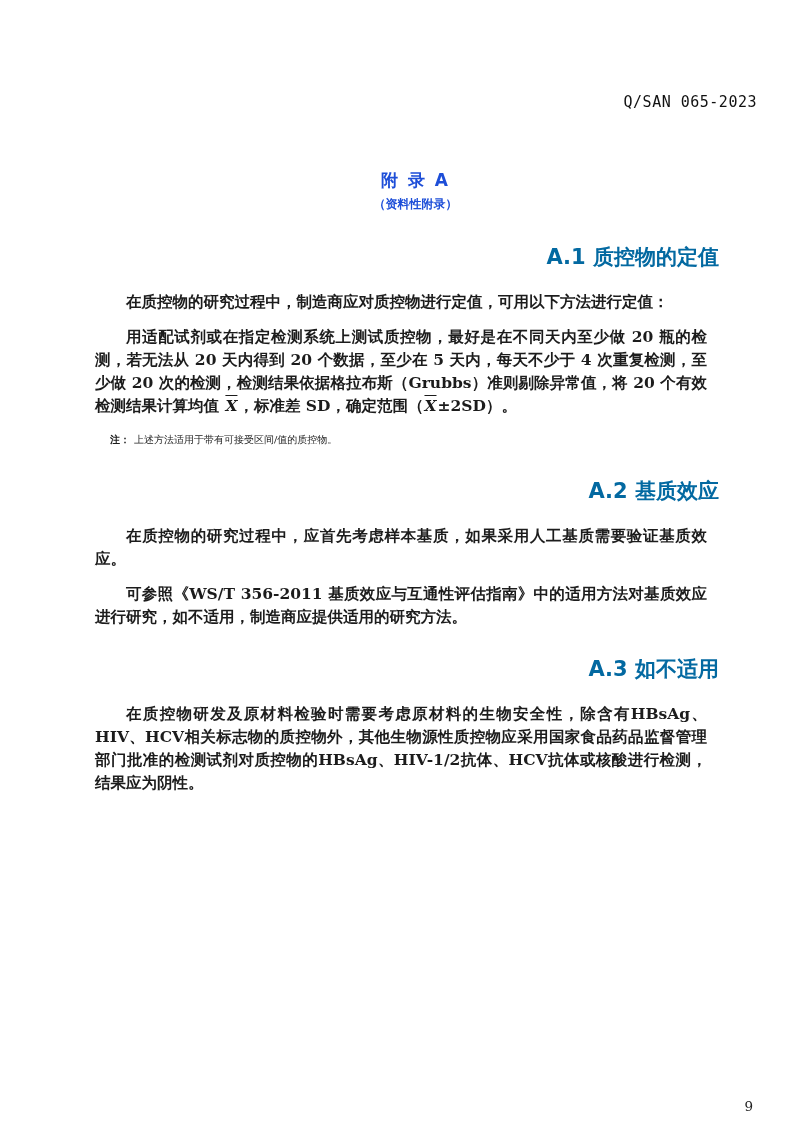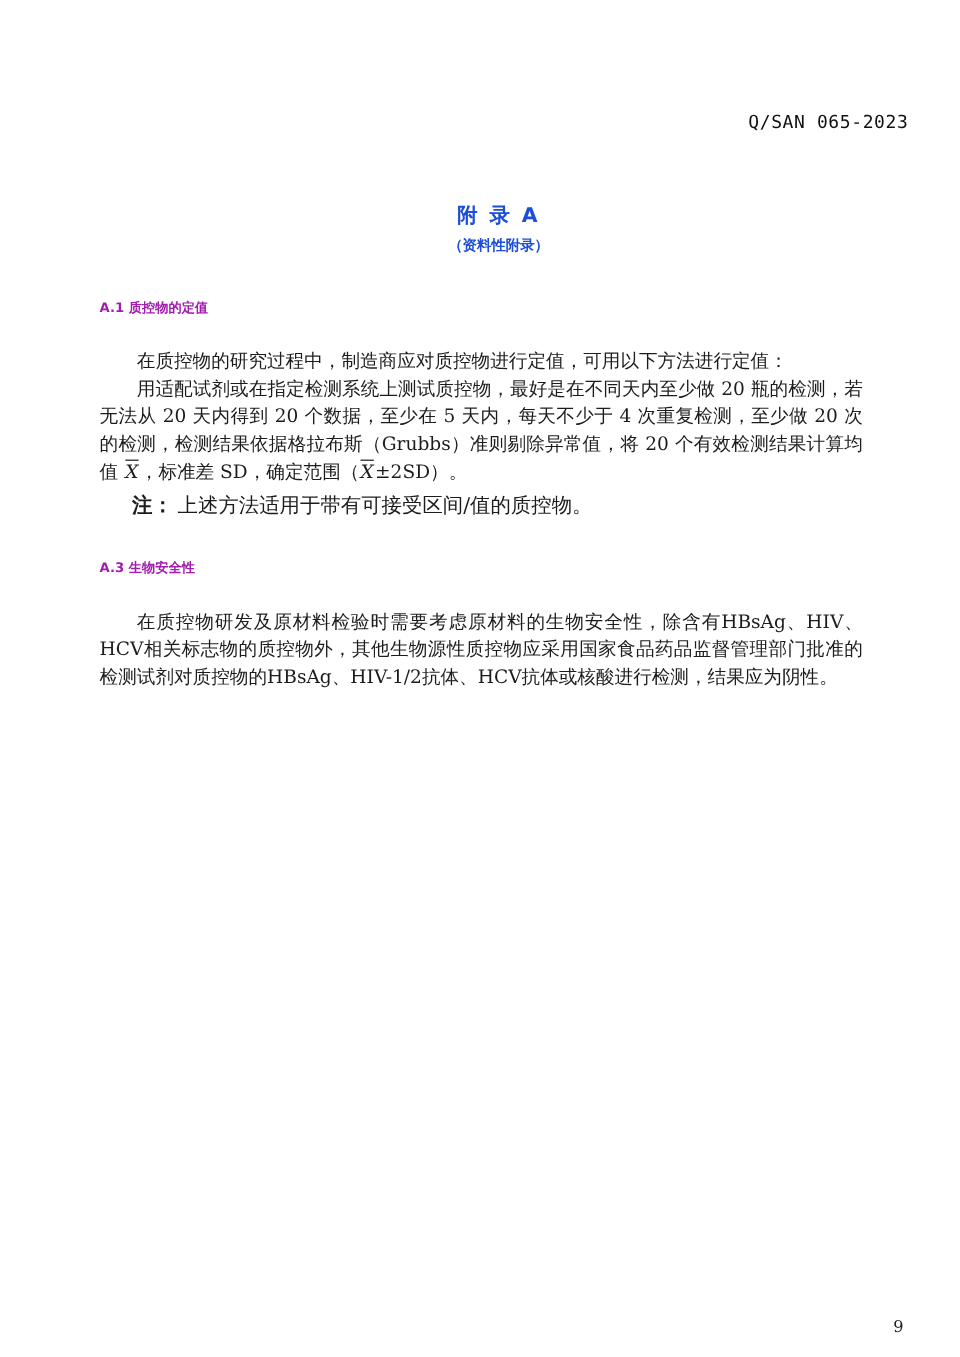--- a/index.html
+++ b/index.html
@@ -37,36 +37,38 @@
   .title-line3 { font-size: 17px; line-height: 24px; }
   .content {
     position: absolute;
     left: 83px;
     top: 246px;
     width: 636px;
   }
   .sec-heading {
     font-family: "DejaVu Sans", sans-serif;
     font-weight: bold;
-    font-size: 11px;
+    font-size: 21px;
     line-height: 22px;
-    color: #a21caf;
+    color: #0369a1;
     margin: 0 0 22px 0;
+    text-align: right;
   }
   .sec { margin: 0 0 30px 0; }
   .body-p {
     font-size: 15.5px;
     line-height: 23px;
     text-align: justify;
     text-indent: 2em;
-    margin: 0;
+    margin: 12px;
+    font-weight: bold;
   }
   .note-block {
     margin: 7px 0 0 27px;
-    font-size: 17px;
+    font-size: 10px;
     line-height: 21px;
     color: #1c1c1c;
   }
   .note-label {
     font-family: "DejaVu Sans", sans-serif;
     font-weight: bold;
     margin-right: 4px;
   }
   .note-line2 { margin-left: 34px; }
   .xbar {
@@ -99,23 +101,28 @@
 
     <div class="sec">
       <h2 class="sec-heading">A.1 质控物的定值</h2>
       <p class="body-p">在质控物的研究过程中，制造商应对质控物进行定值，可用以下方法进行定值：</p>
       <p class="body-p"><span>用适配试剂或在指定检测系统上测试质控物，最好是在不同天内至少做 20 瓶的检测，若无法从 20 天内得到 20 个数据，至少在 5 天内，每天不少于 4 次重复检测，至少做 20 次的检测，检测结果依据格拉布斯（Grubbs）准则剔除异常值，将 20 个有效检测结果计算均值 </span><span class="xbar">X</span><span>，标准差 SD，确定范围（</span><span class="xbar">X</span><span>±2SD）。</span></p>
       <div class="note-block">
         <div class="note-line1"><span class="note-label">注：</span><span>上述方法适用于带有可接受区间/值的质控物。</span></div>
       </div>
     </div>
 
+    <div class="sec">
+      <h2 class="sec-heading">A.2 基质效应</h2>
+      <p class="body-p">在质控物的研究过程中，应首先考虑样本基质，如果采用人工基质需要验证基质效应。</p>
+      <p class="body-p">可参照《WS/T 356-2011 基质效应与互通性评估指南》中的适用方法对基质效应进行研究，如不适用，制造商应提供适用的研究方法。</p>
+    </div>
 
     <div class="sec">
-      <h2 class="sec-heading">A.3 生物安全性</h2>
+      <h2 class="sec-heading">A.3 如不适用</h2>
       <p class="body-p">在质控物研发及原材料检验时需要考虑原材料的生物安全性，除含有HBsAg、HIV、HCV相关标志物的质控物外，其他生物源性质控物应采用国家食品药品监督管理部门批准的检测试剂对质控物的HBsAg、HIV-1/2抗体、HCV抗体或核酸进行检测，结果应为阴性。</p>
     </div>
 
   </div>
 
   <div class="page-number">9</div>
 
 </div>
 
 </body></html>

